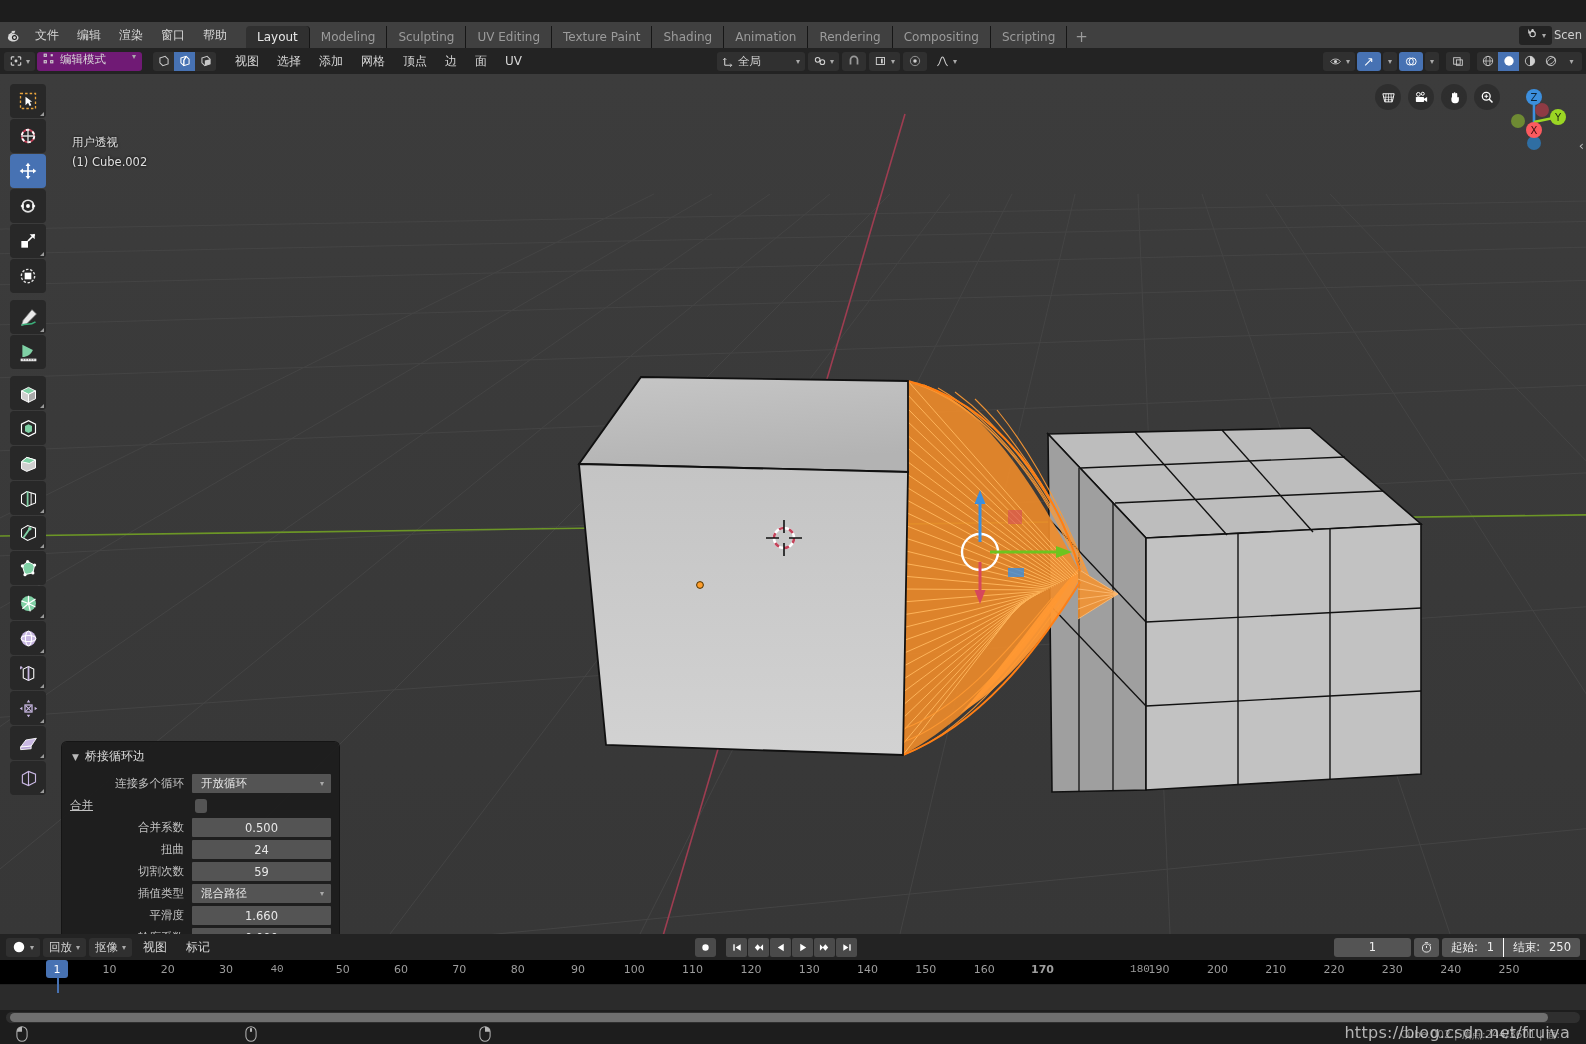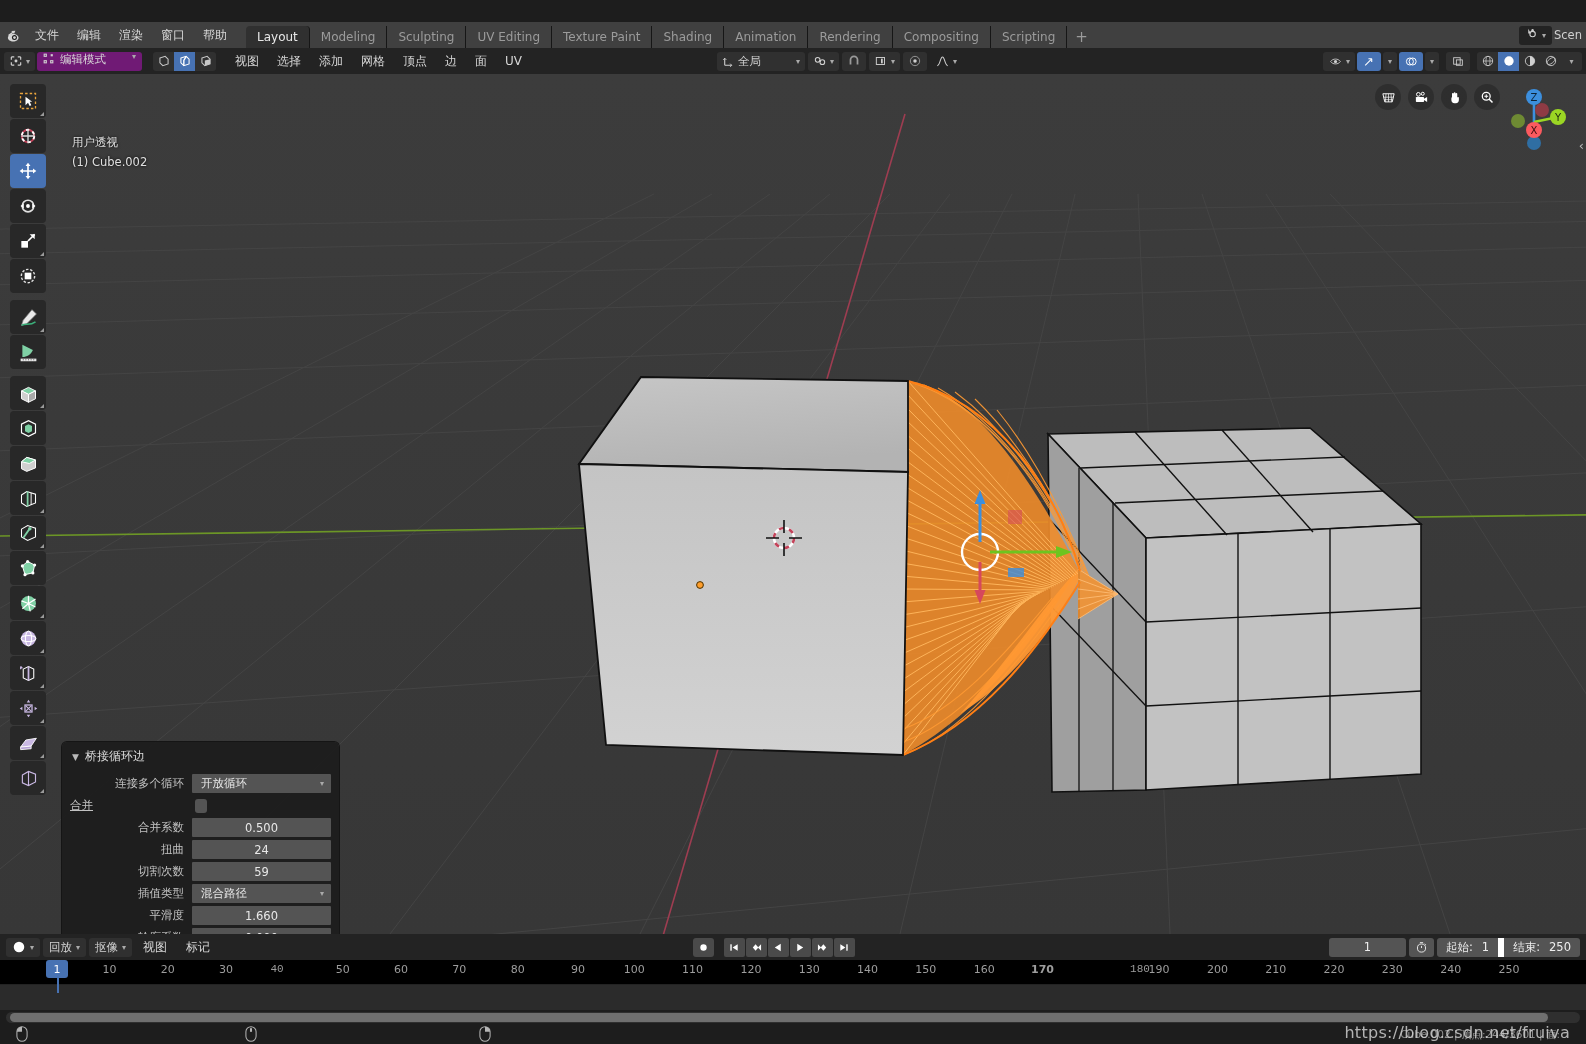--- a/index.html
+++ b/index.html
@@ -152,21 +152,21 @@
     justify-content:center; border-radius:2px;
   }
   .tp-rec { width:21px; height:19px; background:#4a4a4a; border-radius:3px; display:flex;align-items:center;justify-content:center; margin-right:9px;}
   .tl-right { display:flex; align-items:center; gap: 3px; }
   .frame-field {
     width: 77px; height:19px; background:#545454; border-radius:3px;
     display:flex;align-items:center;justify-content:center; font-size:11.5px; color:#eee;
   }
   .range-group { display:flex; background:#545454; border-radius:3px; overflow:hidden; }
   .range-cell { height:19px; display:flex; align-items:center; gap:9px; padding: 0 9px; font-size:11.5px; color:#eee;}
-  .range-cell + .range-cell { border-left: 6px solid #ffffff; }
+  .range-cell + .range-cell { border-left: 1px solid #ffffff; }
   .tl-ruler { position:relative; height: 24px; background: #000000; }
   .tick { position:absolute; top: 3px; font-size: 11px; color: #9d9d9d; transform: translateX(-50%); }
   .tl-body { position:relative; height: 26px; background:#2b2b2b; border-top:1px solid #232323;}
   .playhead-box {
     position:absolute; top:0; height: 18px; background:#4772b3; border-radius:3px;
     display:flex; align-items:center; justify-content:center; font-size:11px; color:#fff; padding: 0 6px;
     min-width: 22px;
   }
   .playhead-line { position:absolute; top:18px; width:2px; background:#4772b3; height: 32px;}
 

